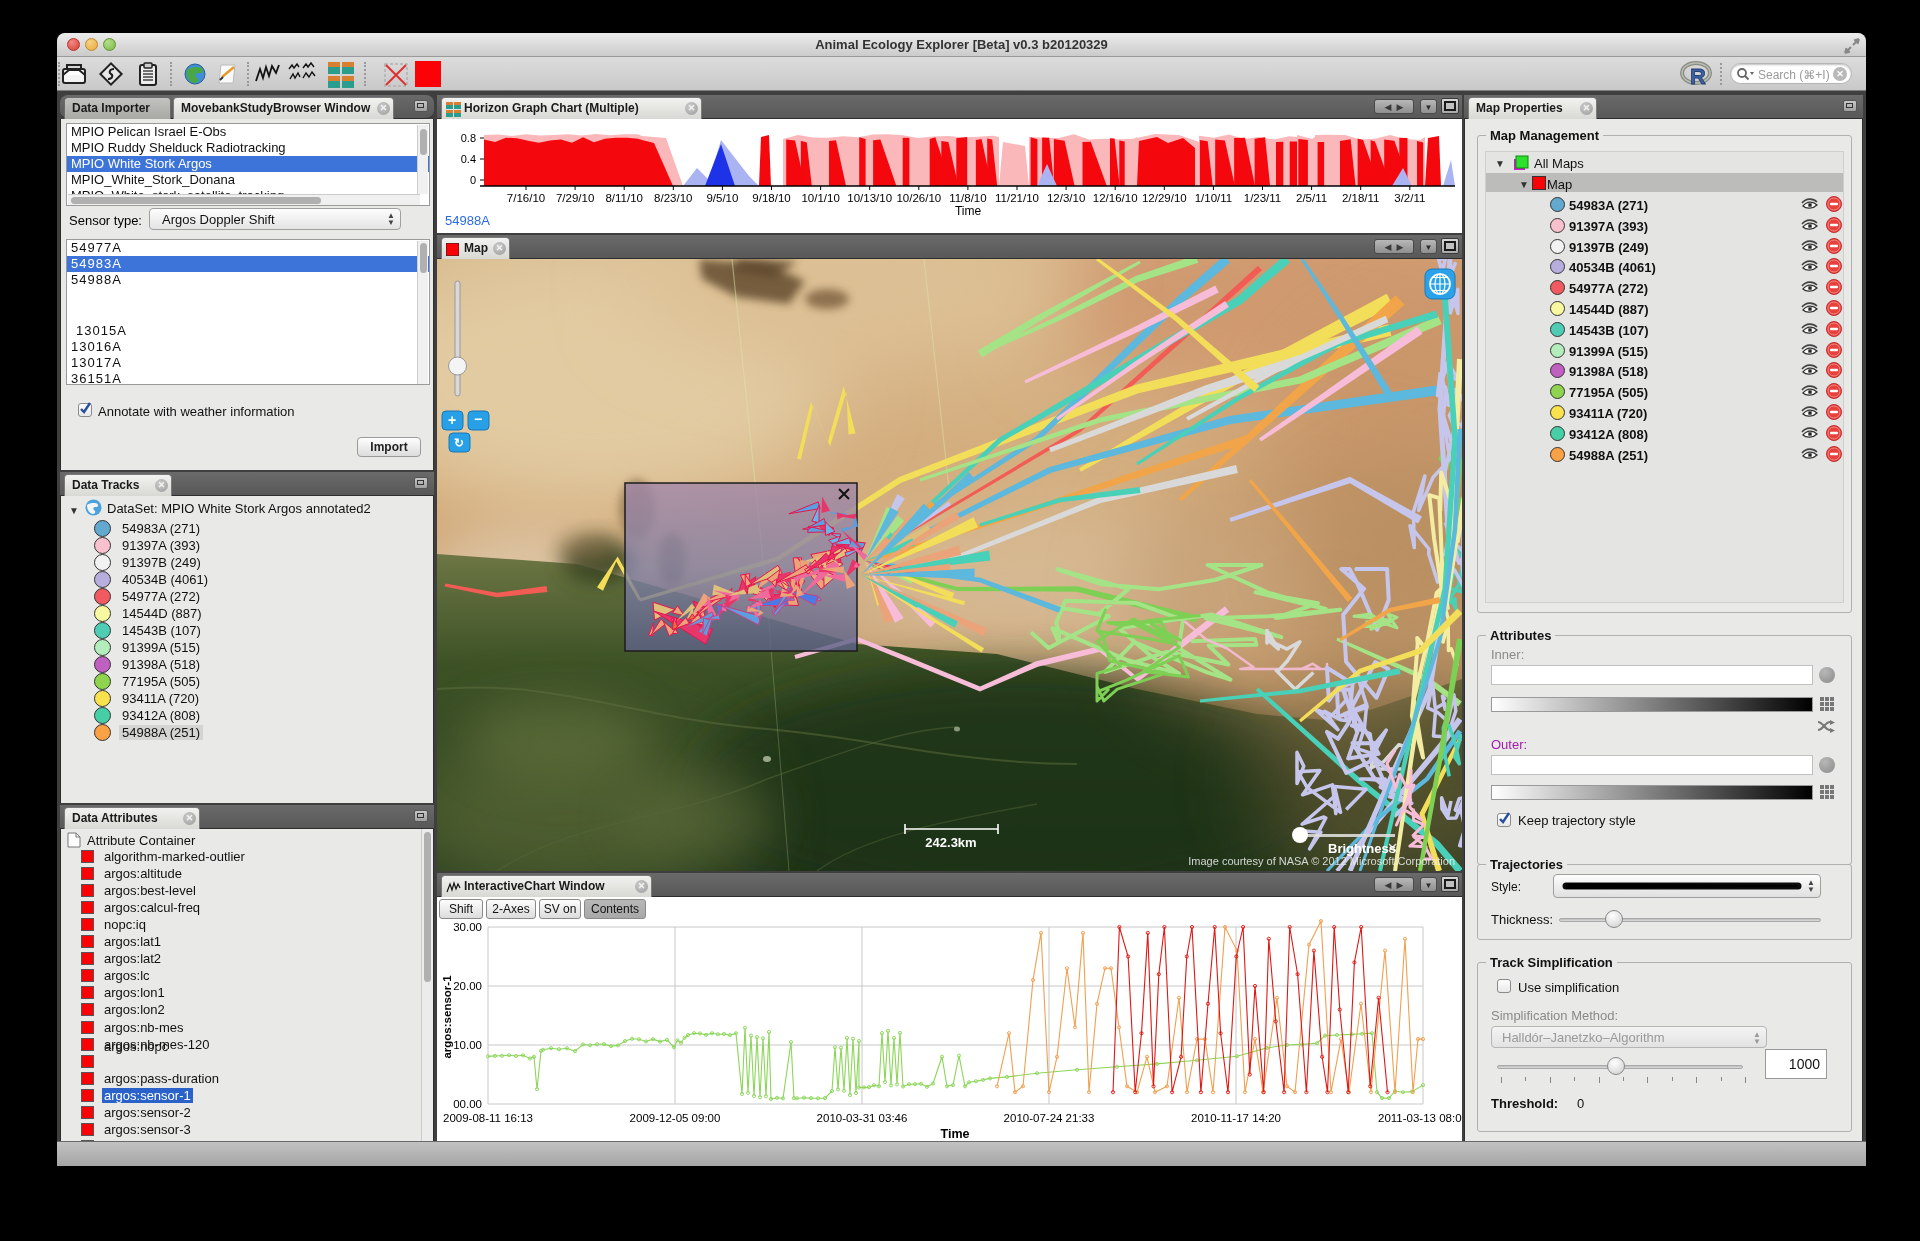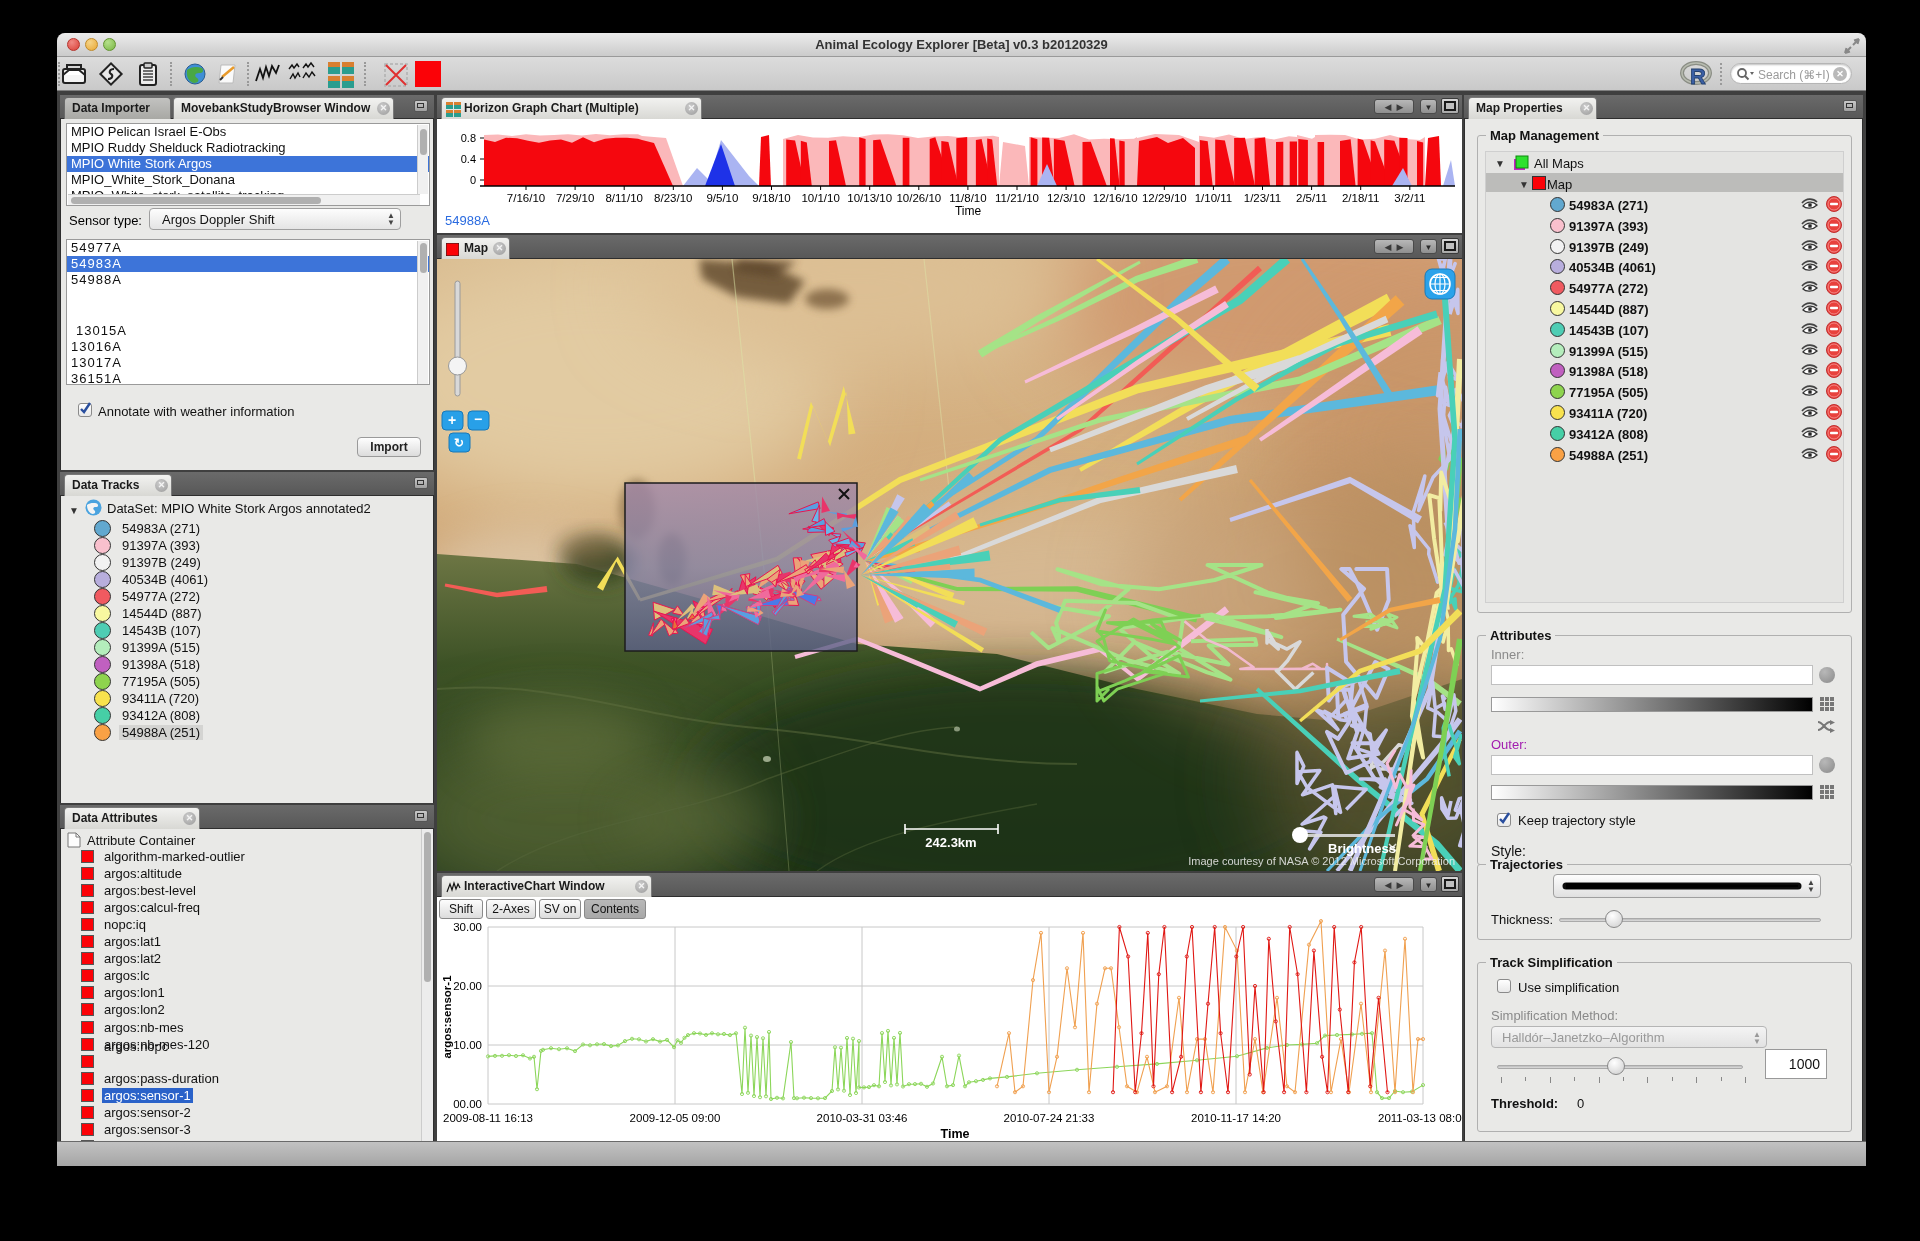--- a/index.html
+++ b/index.html
@@ -82,21 +82,21 @@
         </svg>
 <span class="abs" style="left:27px;top:4px;font:12px 'Liberation Sans',sans-serif;color:#9b9b9b;">Search (⌘+I)</span>
 <span class="abs" style="right:4px;top:3px;width:14px;height:14px;border-radius:7px;background:#b9b9b9;color:#fff;font:bold 9px 'Liberation Sans',sans-serif;text-align:center;line-height:14px;">✕</span>
 </div>
 <svg class="abs" style="left:1786px;top:-20px;" width="18" height="18" viewBox="0 0 18 18">
         <path d="M10 8 L16 2 M16 2 l-5 1.5 M16 2 l-1.5 5" stroke="#888" stroke-width="2" fill="none"></path>
         <path d="M8 10 L2 16 M2 16 l5 -1.5 M2 16 l1.5 -5" stroke="#888" stroke-width="2" fill="none"></path>
       </svg>
 </div>
 <div class="abs" style="left:0;top:58px;width:100%;height:1050px;background:#3f3f3f;"></div>
-<div style="position:absolute;left:3px;top:62px;width:374px;height:24px;background:linear-gradient(#6a6a6a,#585858);border-bottom:1px solid #2e2e2e;">
+<div style="position:absolute;left:3px;top:62px;width:374px;height:24px;background:linear-gradient(#6a6a6a,#585858);border-bottom:1px solid #2e2e2e;border-radius:8px;">
       <div style="position:absolute;left:4px;top:2px;height:22px;width:107px;background:linear-gradient(#c2c2c0,#a8a8a4);border:1px solid #6a6a6a;border-bottom:none;border-radius:4px 4px 0 0;box-sizing:border-box;font:bold 12px 'Liberation Sans',sans-serif;color:#1a1a1a;line-height:20px;padding-left:7px;white-space:nowrap;">Data Importer</div>
       <div style="position:absolute;left:113px;top:2px;height:22px;width:221px;background:linear-gradient(#f2f2f0,#d8d8d4);border:1px solid #7a7a7a;border-bottom:none;border-radius:4px 4px 0 0;box-sizing:border-box;font:bold 12px 'Liberation Sans',sans-serif;color:#1a1a1a;line-height:20px;padding-left:7px;white-space:nowrap;">MovebankStudyBrowser Window<span style="position:absolute;right:3px;top:4px;width:13px;height:13px;border-radius:7px;background:radial-gradient(circle at 40% 35%,#cdcdcd,#9a9a9a);color:#f4f4f4;font:bold 9px 'Liberation Sans',sans-serif;text-align:center;line-height:13px;">✕</span></div>
       <div style="position:absolute;right:6px;top:5px;width:14px;height:12px;background:linear-gradient(#c8c8c8,#a0a0a0);border:1px solid #555;border-radius:2px;">
         <div style="position:absolute;left:2px;top:2px;width:7px;height:5px;border:1px solid #333;"></div>
       </div>
     </div>
 <div class="abs" style="left:3px;top:86px;width:374px;height:351px;background:#e9e9e7;border-left:1px solid #2e2e2e;border-right:1px solid #2e2e2e;">
 <div class="abs" style="left:5px;top:4px;width:364px;height:83px;background:#fff;border:1px solid #9a9a9a;font:13px 'Liberation Sans',sans-serif;color:#111;overflow:hidden;">
 <div style="height:16px;line-height:16px;padding-left:4px;white-space:nowrap;">MPIO Pelican Israel E-Obs</div>
 <div style="height:16px;line-height:16px;padding-left:4px;white-space:nowrap;">MPIO Ruddy Shelduck Radiotracking</div>
@@ -1177,21 +1177,21 @@
         </svg></div>
 <div class="abs" style="left:32px;top:694px;width:14px;height:14px;background:linear-gradient(#fff,#e8e8e8);border:1px solid #8a8a8a;border-radius:3px;">
         <svg width="16" height="16" viewBox="0 0 16 16" style="position:absolute;left:-1px;top:-3px;">
           <path d="M3 8 L6 11 L12 2" fill="none" stroke="#2a4f9e" stroke-width="2.4"></path>
         </svg>
       </div>
 <div class="abs" style="left:53px;top:694px;font-size:13px;">Keep trajectory style</div>
 <div class="abs" style="left:12px;top:745px;width:375px;height:76px;border:1px solid #b0b0b0;border-radius:3px;">
         <div class="abs" style="left:8px;top:-8px;background:#e9e9e7;padding:0 4px;font:bold 13px 'Liberation Sans',sans-serif;color:#111;">Trajectories</div>
       </div>
-<div class="abs" style="left:26px;top:724px;font-size:14px;">Style:</div>
+<div class="abs" style="left:26px;top:761px;font-size:12px;">Style:</div>
 <div class="abs" style="left:88px;top:755px;width:268px;height:24px;background:linear-gradient(#fdfdfd,#e0e0e0);border:1px solid #9f9f9f;border-radius:4px;">
 <svg width="240" height="22" viewBox="0 0 240 22" style="position:absolute;left:8px;top:0;">
           <path d="M4 11 L236 11" stroke="#000" stroke-width="7" stroke-linecap="round" opacity="0.95" style=""></path>
           <path d="M4 8 L236 10 L236 12 L4 14 Z" fill="#000"></path>
         </svg>
 <span style="position:absolute;right:5px;top:4px;color:#444;font-size:8px;line-height:7px;">▲<br>▼</span>
       </div>
 <div class="abs" style="left:26px;top:793px;font-size:13px;">Thickness:</div>
 <div class="abs" style="left:94px;top:799px;width:262px;height:4px;background:linear-gradient(#bbb,#ddd);border:1px solid #aaa;border-radius:2px;"></div>
 <div class="abs" style="left:140px;top:791px;width:18px;height:18px;border-radius:9px;background:radial-gradient(circle at 40% 30%,#fff,#ccc);border:1px solid #888;"></div>

